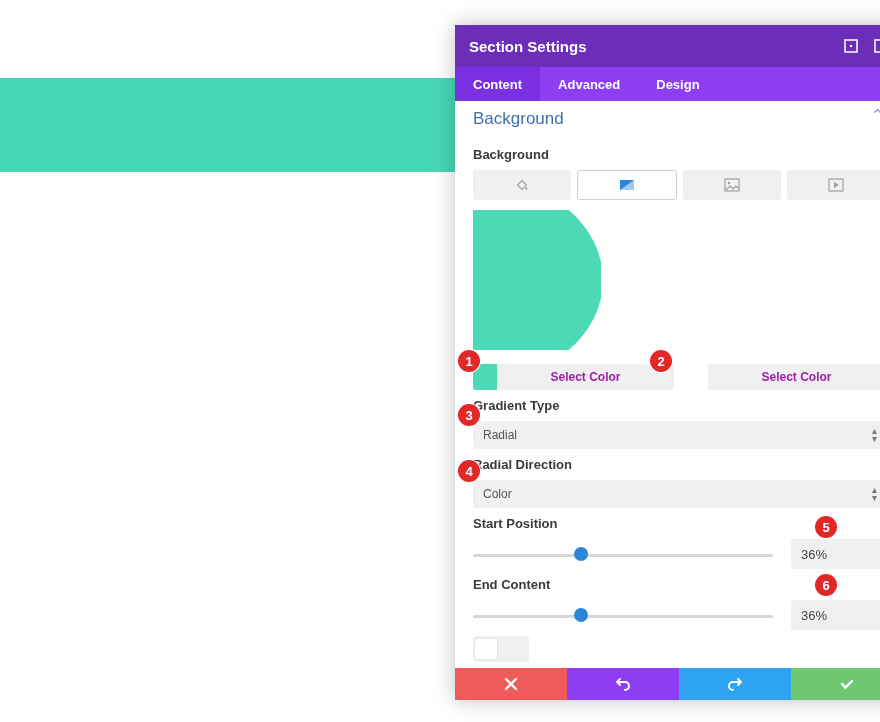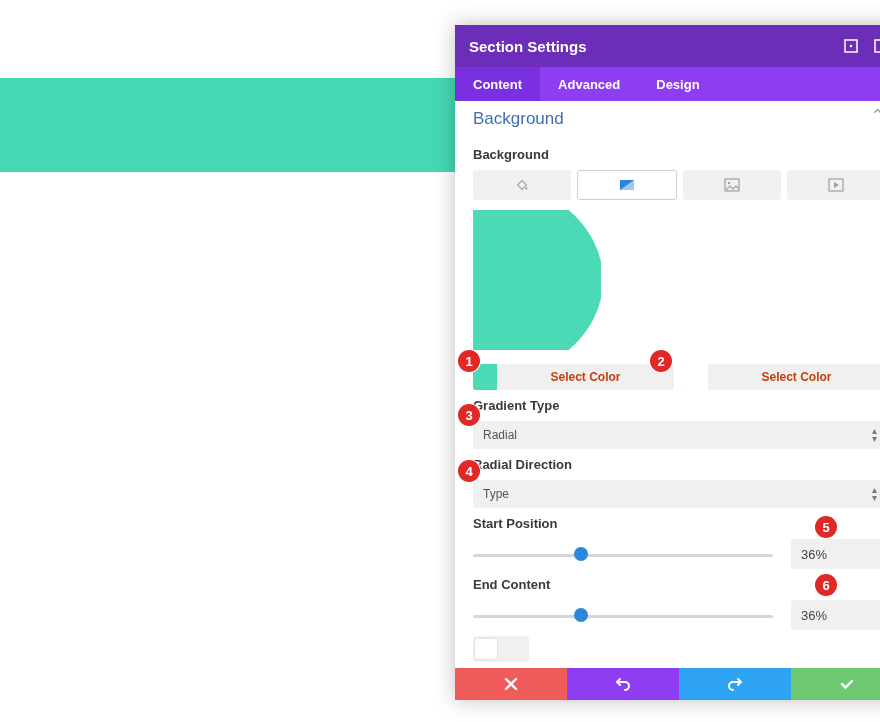--- a/index.html
+++ b/index.html
@@ -98,21 +98,21 @@
     position:absolute; left:-110px; top:-30px;
     width:240px; height:200px;
     background:#4cd9b5;
     border-radius:50%;
   }
 
   .color-row{ display:flex; gap:10px; margin-top:14px;}
   .color-row .col{
     flex:1; display:flex; align-items:center;
     height:26px; border-radius:3px; background:#f0f0f0;
-    font-size:12px; cursor:pointer; color:#c2410c; font-weight:600;
+    font-size:12px; cursor:pointer; color:#a21caf; font-weight:600;
     justify-content:center;
   }
   .color-row .swatch{ width:24px;height:100%;margin-right:auto;border-radius:3px 0 0 3px;}
   .color-row .col1 .swatch{ background:#4cd9b5;}
   .color-row .col2 .swatch{ background:#fff;}
   .color-row span{ flex:1; text-align:center;}
 
   .dropdown{
     width:100%;
     height:28px;
@@ -264,21 +264,21 @@
     </div>
 
     <div class="sub-label">Gradient Type</div>
     <div class="dropdown">
       <span>Radial</span>
       <span class="chev">▴<br>▾</span>
     </div>
 
     <div class="sub-label">Radial Direction</div>
     <div class="dropdown">
-      <span>Type</span>
+      <span>Color</span>
       <span class="chev">▴<br>▾</span>
     </div>
 
     <div class="sub-label">Start Position</div>
     <div class="slider-row">
       <div class="slider-wrap">
         <div class="track"></div>
         <div class="knob" style="left:36%;"></div>
       </div>
       <div class="valbox">36%</div>

